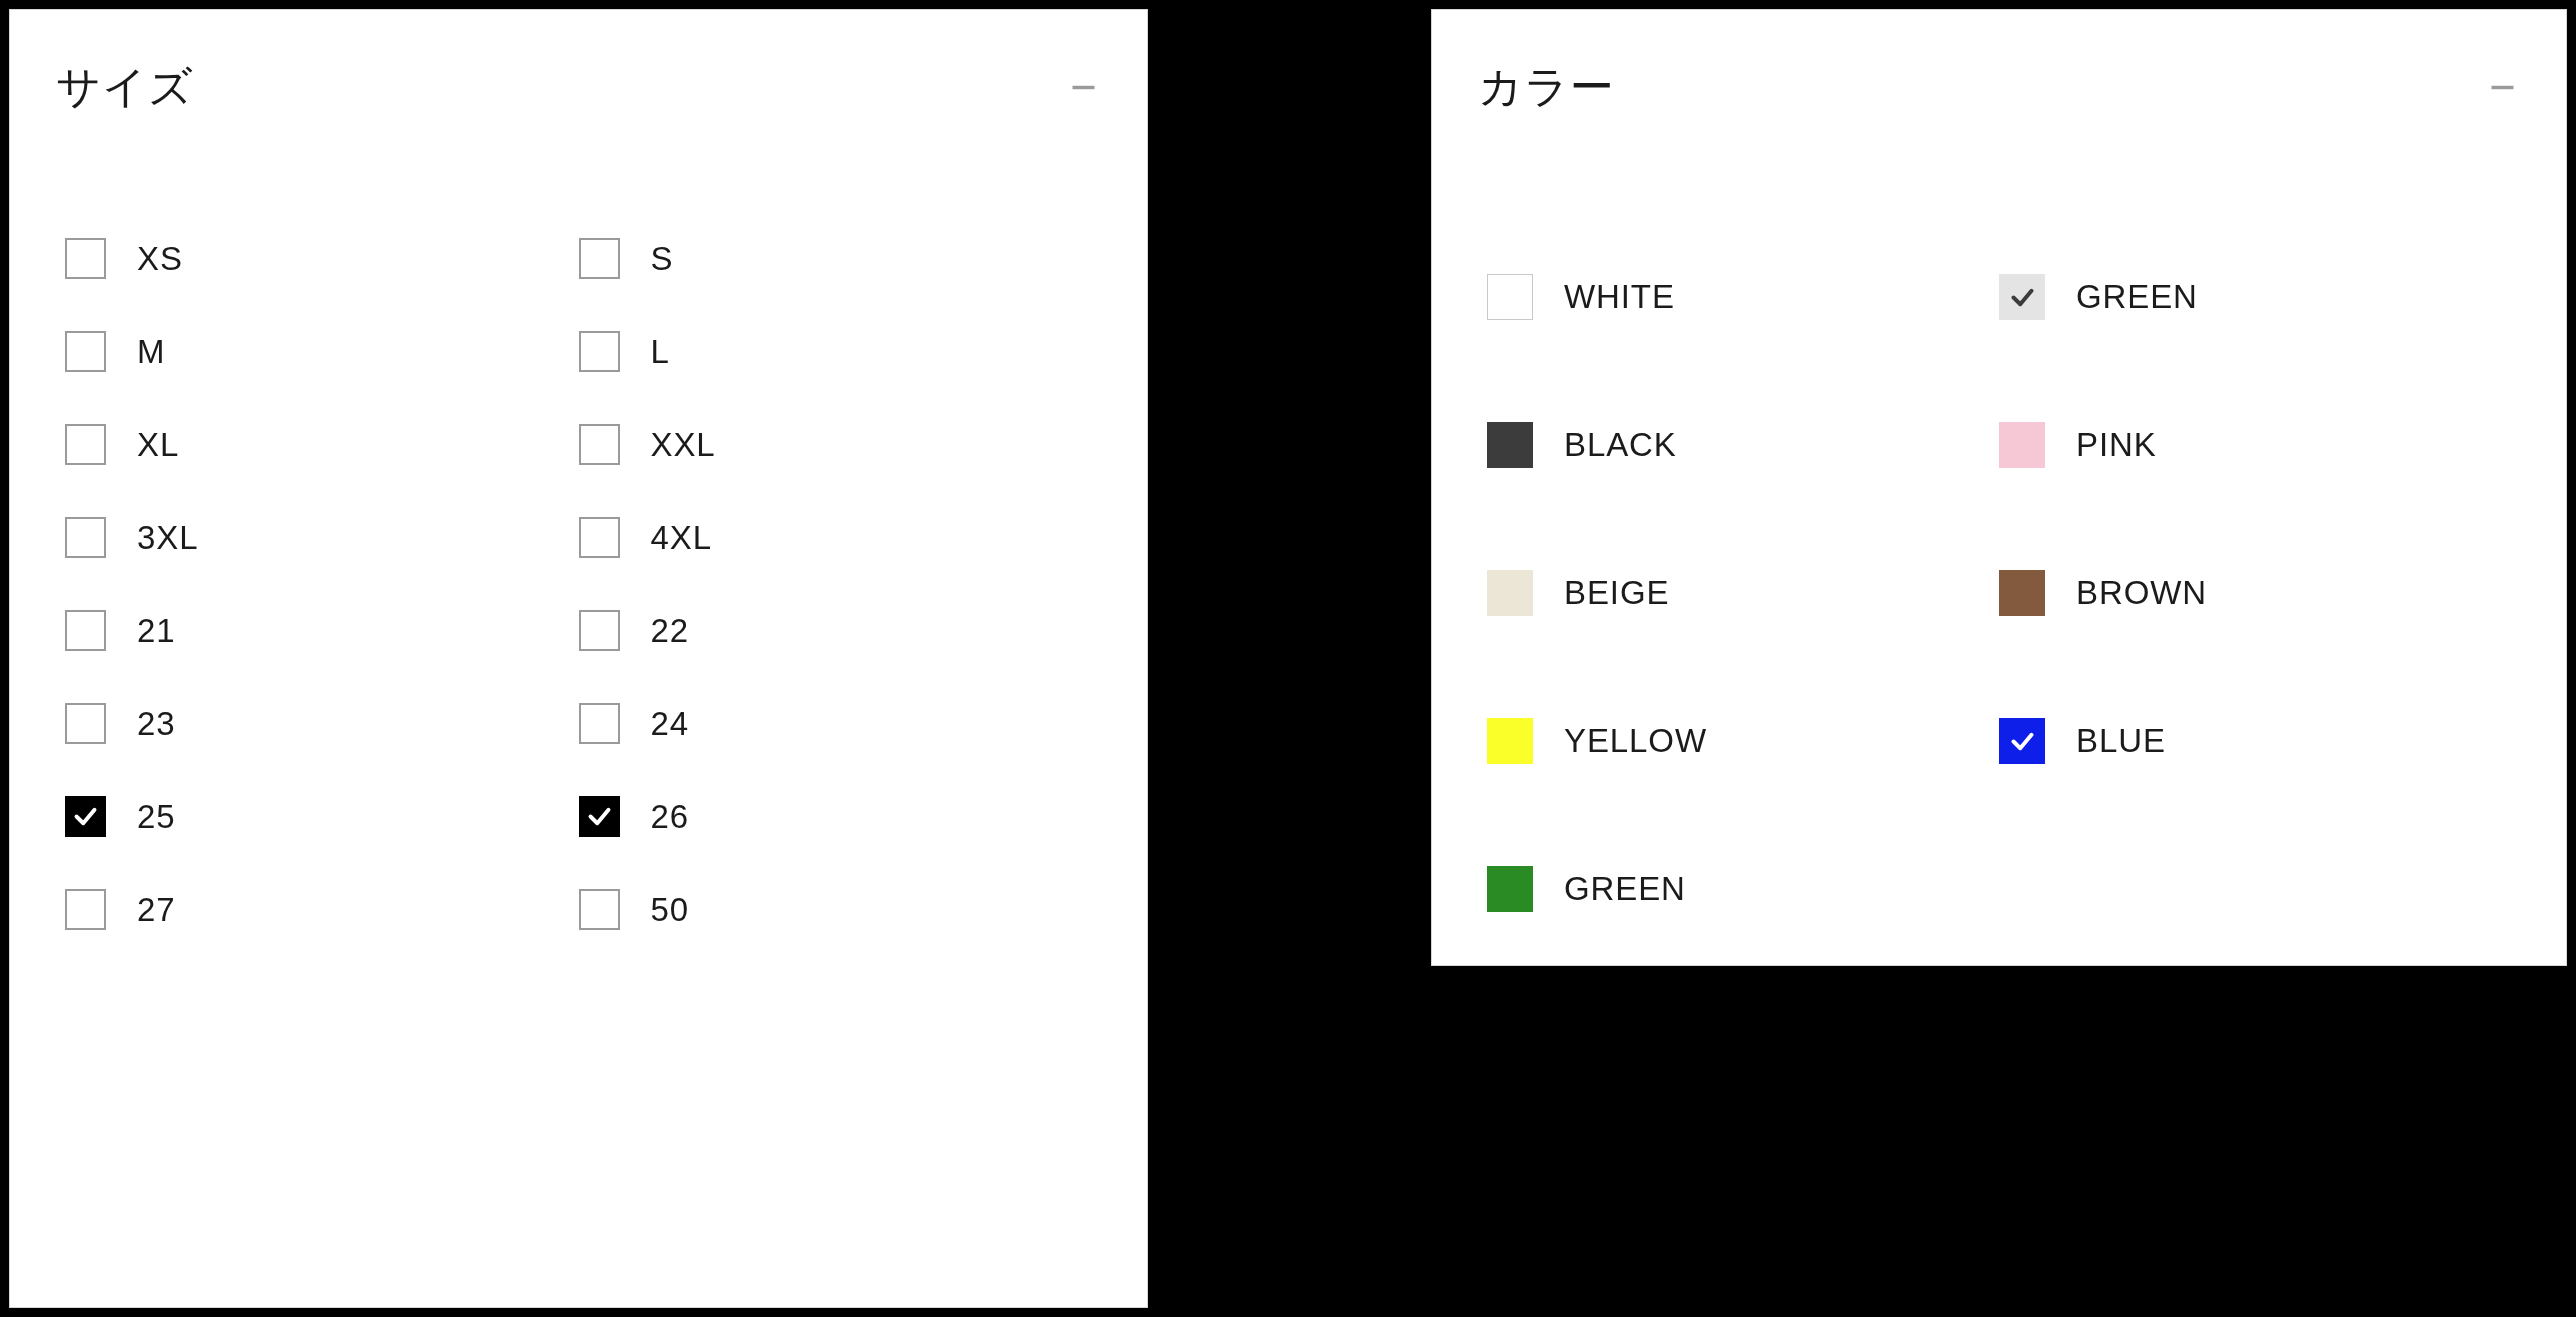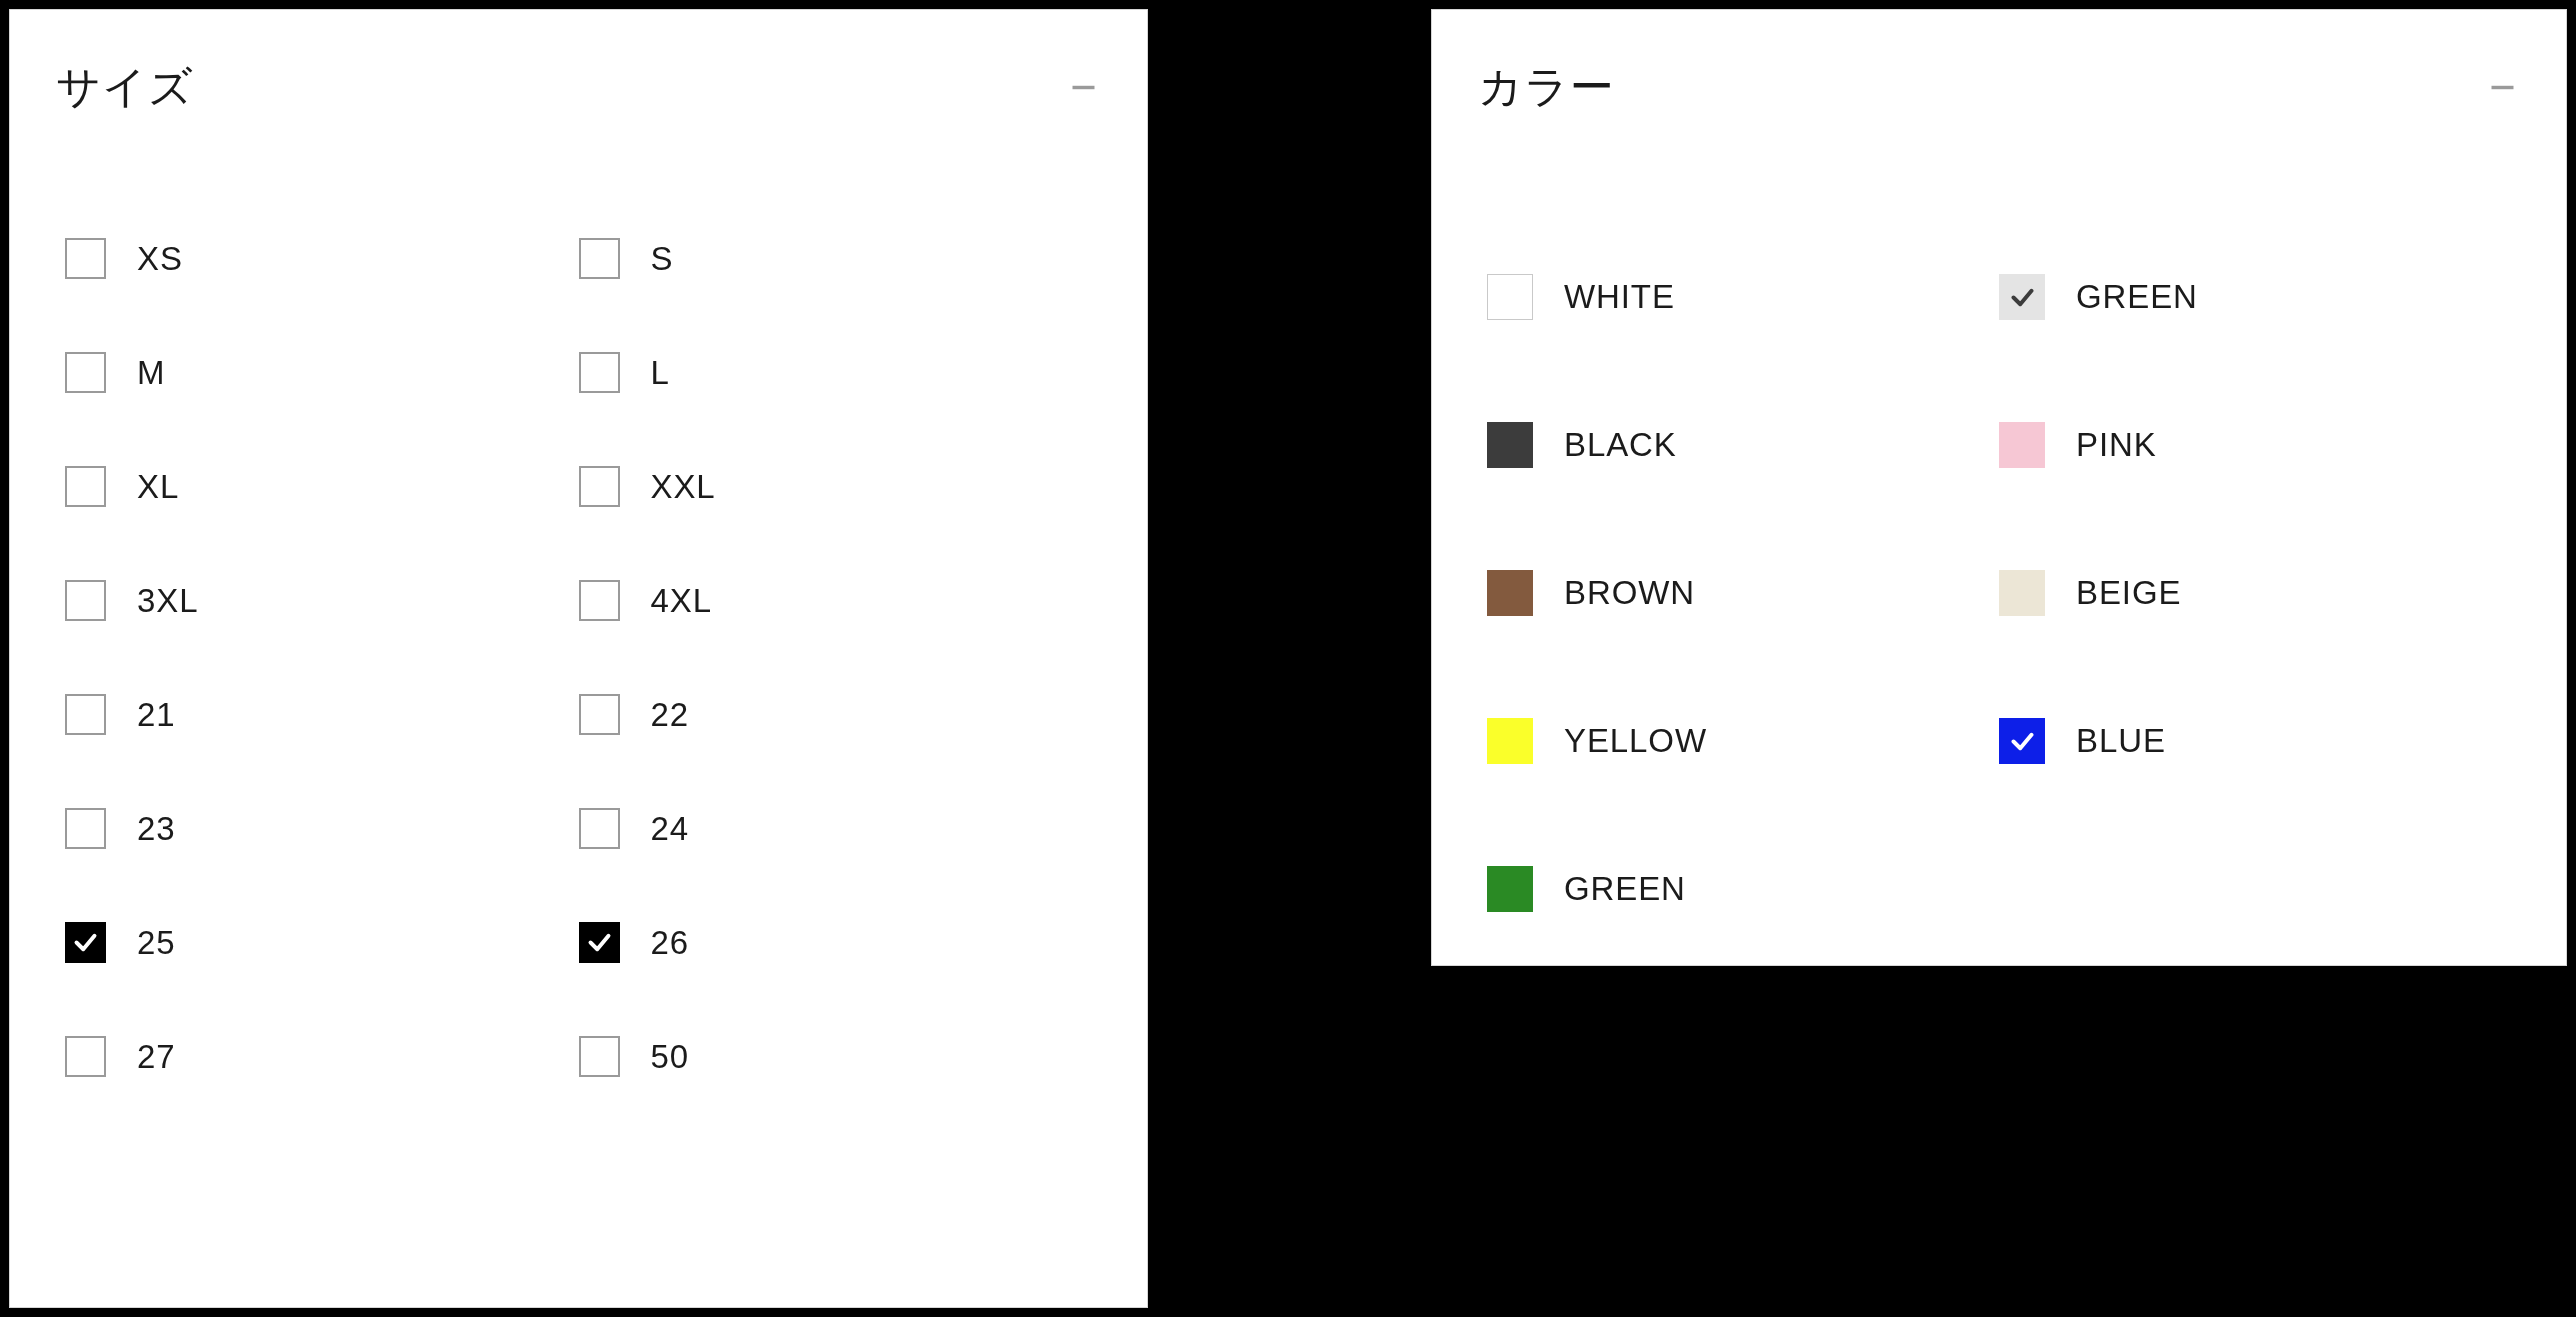--- a/index.html
+++ b/index.html
@@ -69,21 +69,21 @@
   .collapse-btn svg { display:block; }
   .options {
     position: absolute;
     left: 0;
     right: 0;
     top: 228px;
     display: grid;
     grid-template-columns: 1fr 1fr;
     padding: 0 55px;
     box-sizing: border-box;
-    row-gap: 73px;
+    row-gap: 52px;
   }
   .panel-color .options {
     top: 264px;
     row-gap: 102px;
   }
   .option {
     display: flex;
     align-items: center;
     gap: 31px;
     cursor: pointer;
@@ -237,28 +237,28 @@
         </div>
         <div class="option">
           <div class="swatch " style="background: rgb(60, 60, 60); border: 1.8px solid rgb(60, 60, 60);"></div>
           <span class="option-label">BLACK</span>
         </div>
         <div class="option">
           <div class="swatch " style="background: rgb(246, 199, 212); border: 1.8px solid rgb(246, 199, 212);"></div>
           <span class="option-label">PINK</span>
         </div>
         <div class="option">
+          <div class="swatch " style="background: rgb(236, 230, 214); border: 1.8px solid rgb(236, 230, 214);"></div>
+          <span class="option-label">BEIGE</span>
+        </div>
+        <div class="option">
           <div class="swatch " style="background: rgb(131, 90, 62); border: 1.8px solid rgb(131, 90, 62);"></div>
           <span class="option-label">BROWN</span>
         </div>
         <div class="option">
-          <div class="swatch " style="background: rgb(236, 230, 214); border: 1.8px solid rgb(236, 230, 214);"></div>
-          <span class="option-label">BEIGE</span>
-        </div>
-        <div class="option">
           <div class="swatch " style="background: rgb(250, 255, 42); border: 1.8px solid rgb(250, 255, 42);"></div>
           <span class="option-label">YELLOW</span>
         </div>
         <div class="option">
           <div class="swatch checked-dark" style="background: rgb(13, 31, 232); border: 1.8px solid rgb(13, 31, 232);">
             <svg width="27" height="27" viewBox="0 0 24 24" fill="none">
               <polyline points="4 12 10 18 20 6" stroke-width="3.5" stroke-linecap="round" stroke-linejoin="round"></polyline>
             </svg>
           </div>
           <span class="option-label">BLUE</span>

